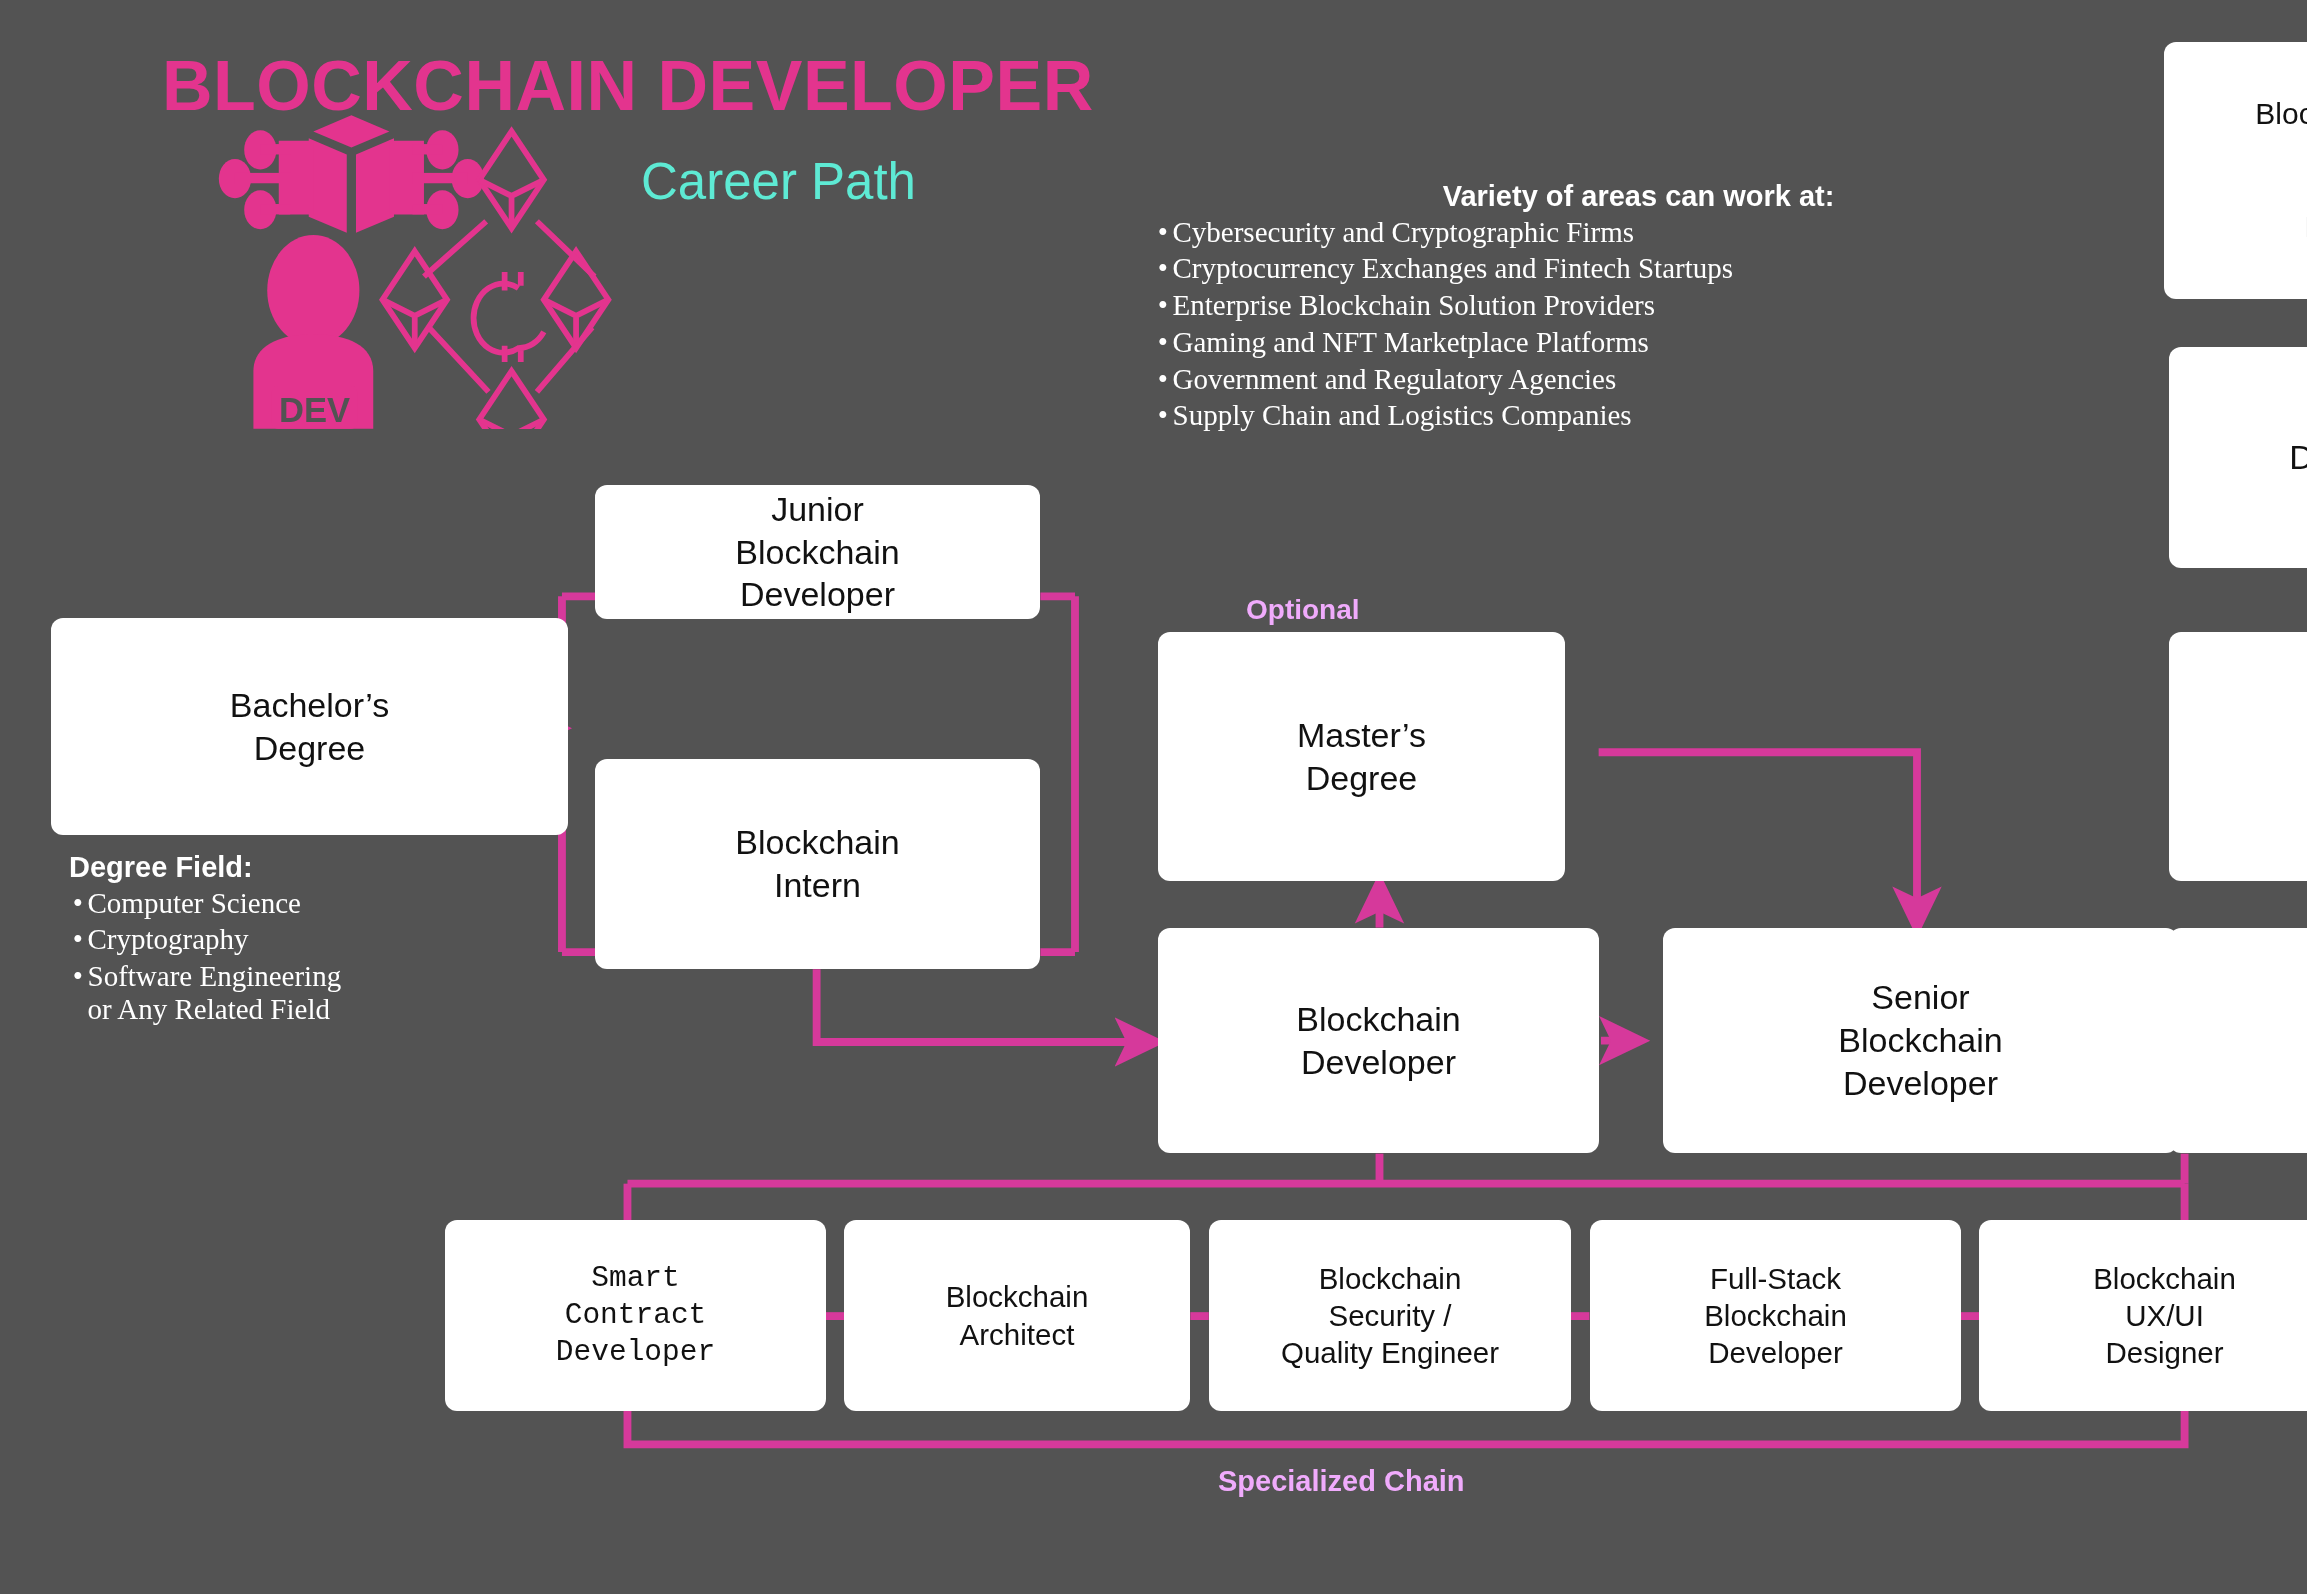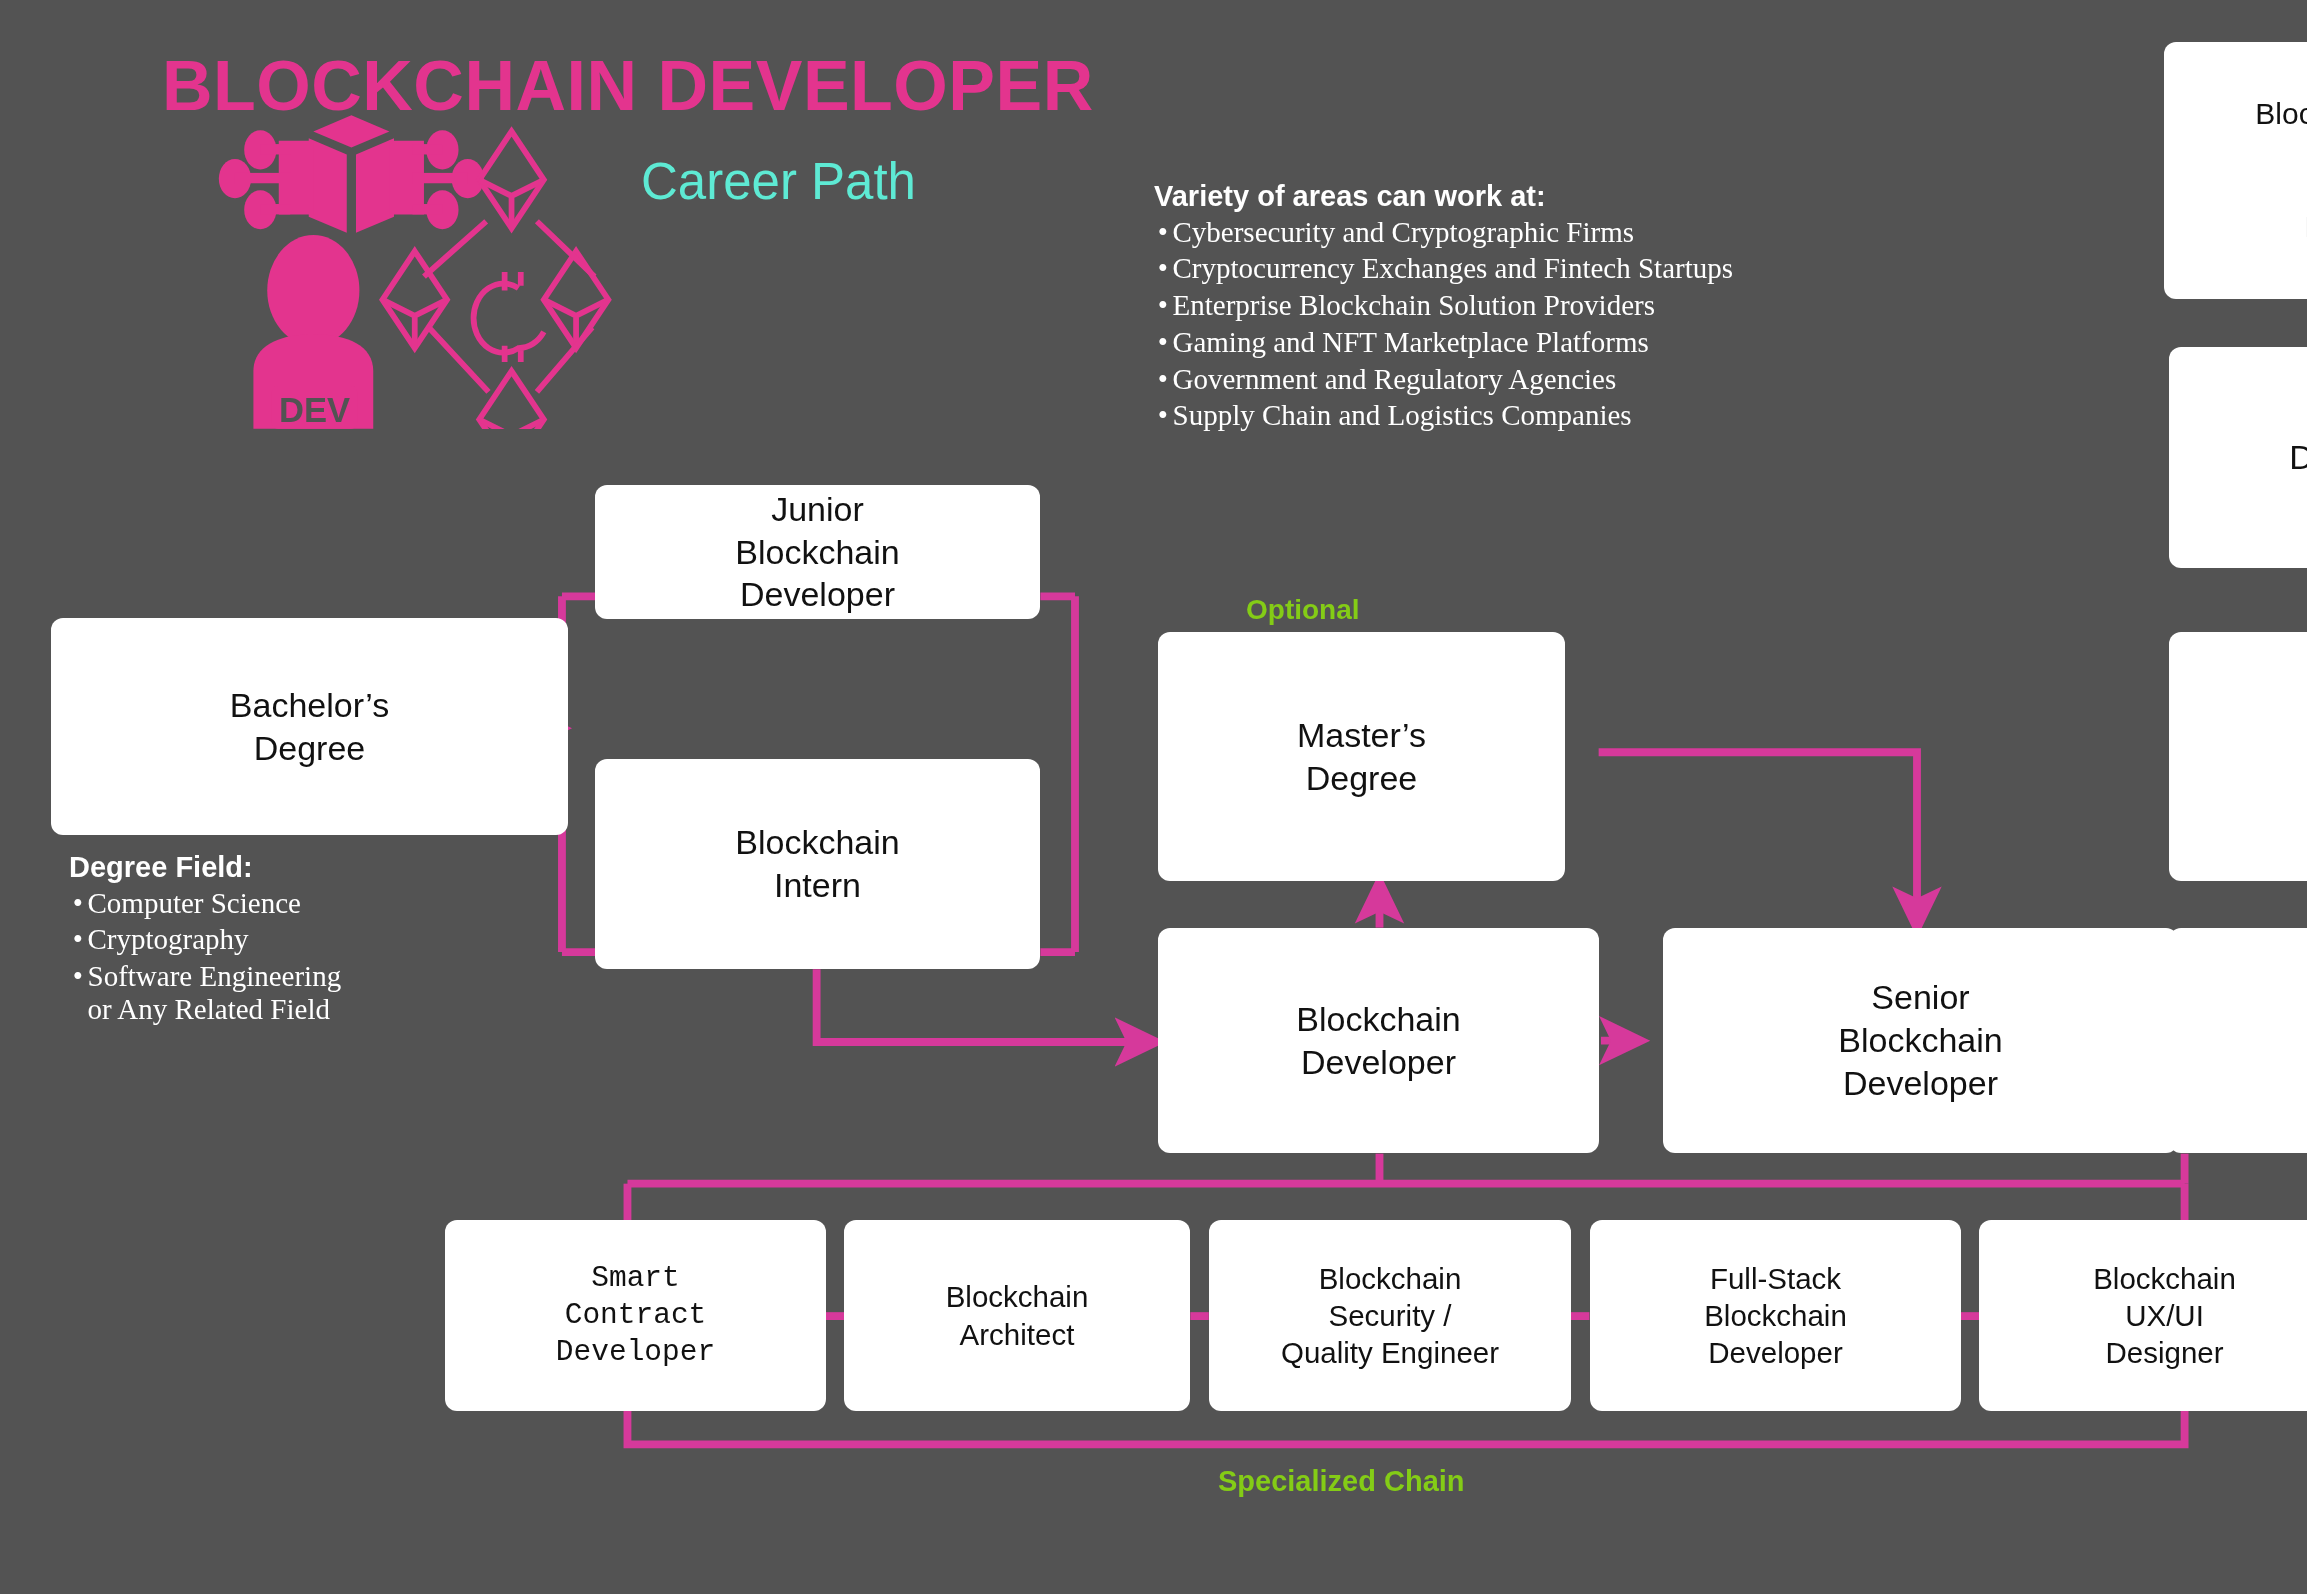--- a/index.html
+++ b/index.html
@@ -42,37 +42,37 @@
     font-stretch:condensed;
     white-space:nowrap;
   }
   .subtitle{
     position:absolute;
     color:#5eead4;
     font-weight:400;
     font-stretch:condensed;
     white-space:nowrap;
   }
-  .wtext{position:absolute;color:#84cc16;}
+  .wtext{position:absolute;color:#f0abfc;}
   .wtext.bold{font-weight:bold;}
   .listblock{position:absolute;color:#ffffff;}
   .listblock .hd{font-weight:bold;margin:0 0 2.8px 0;}
   .listblock ul{margin:0;padding:0;list-style:none;font-family:Liberation Serif, serif;}
   .listblock li{
     position:relative;
     padding-left:18.5px;
     margin:0 0 3.7px 0;
     white-space:pre-line;
   }
   .listblock li:before{
     content:"\2022";
     position:absolute;left:3.7px;top:0;
   }
   .centerlist{text-align:left;}
-  .centerlist .hd{}
+  .centerlist .hd{text-align:center;}
 
   
   #headericon{position:absolute;}
 </style>
 </head>
 <body>
 
 <div id="stage">
 
   <svg id="wires" viewBox="0 0 6912 3456">

